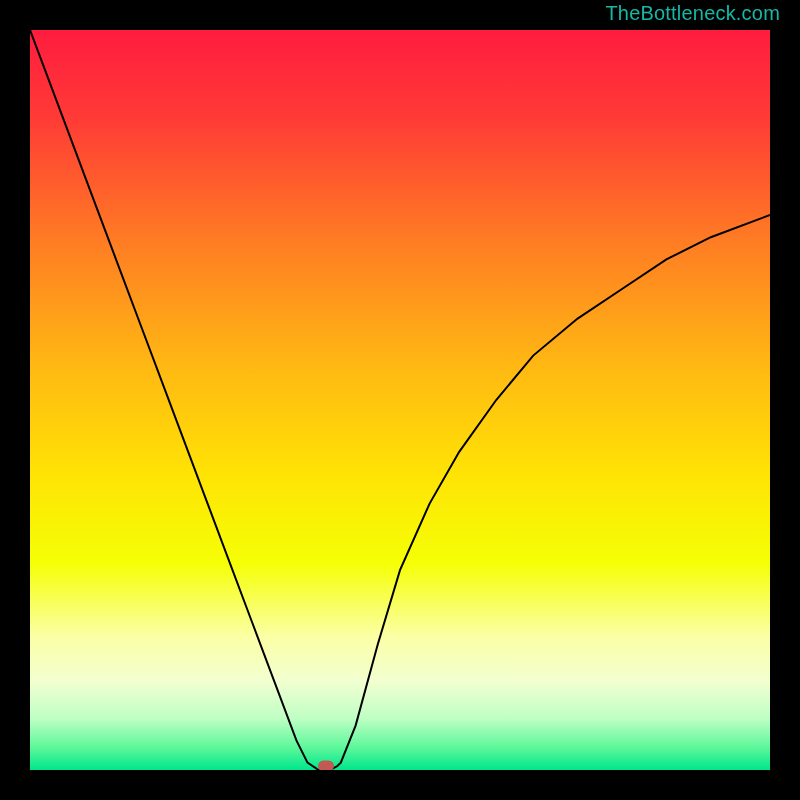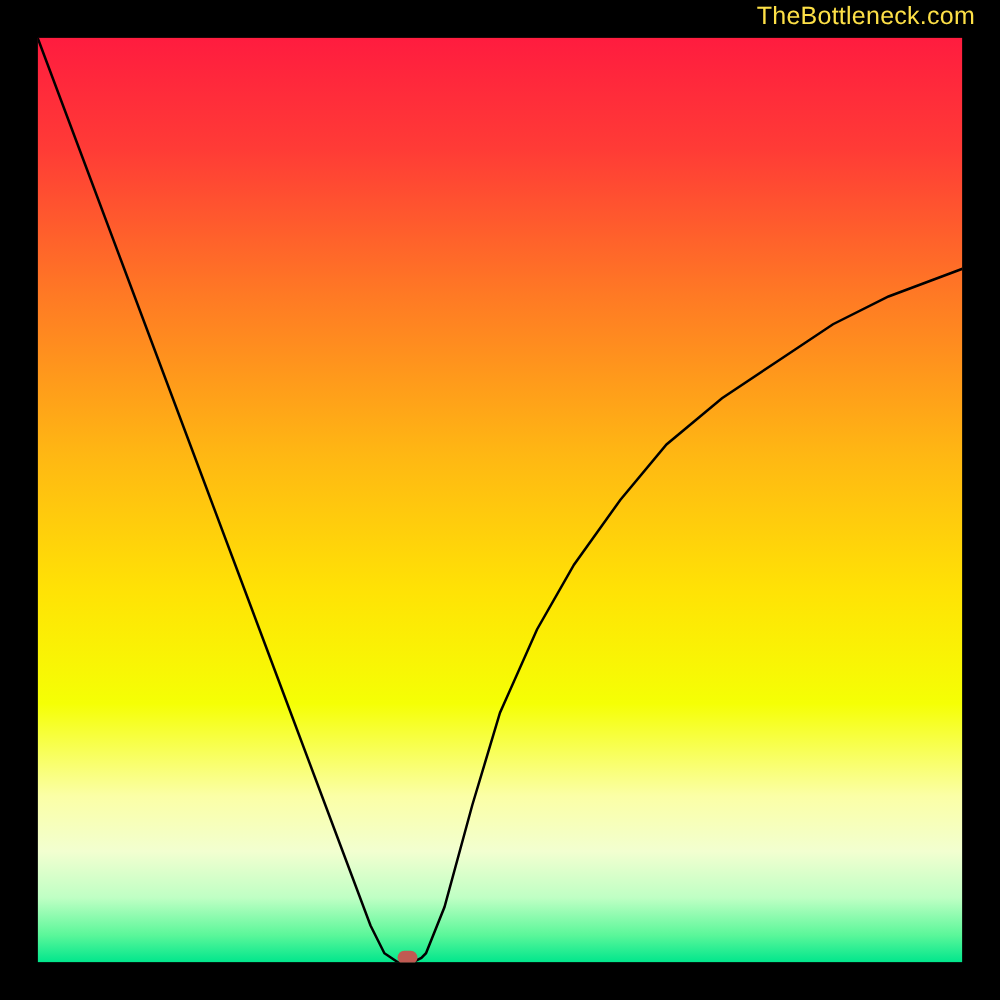--- a/index.html
+++ b/index.html
@@ -14,21 +14,21 @@
   .frame {
     position: relative;
     width: 800px;
     height: 800px;
     background: #000;
   }
   .watermark {
     position: absolute;
     top: 2px;
     right: 20px;
-    color: #fde047;
+    color: #14b8a6;
     font-size: 20px;
     font-weight: 500;
     letter-spacing: 0.2px;
     z-index: 5;
   }
   .plot-area {
     position: absolute;
     left: 30px;
     top: 30px;
     width: 740px;

